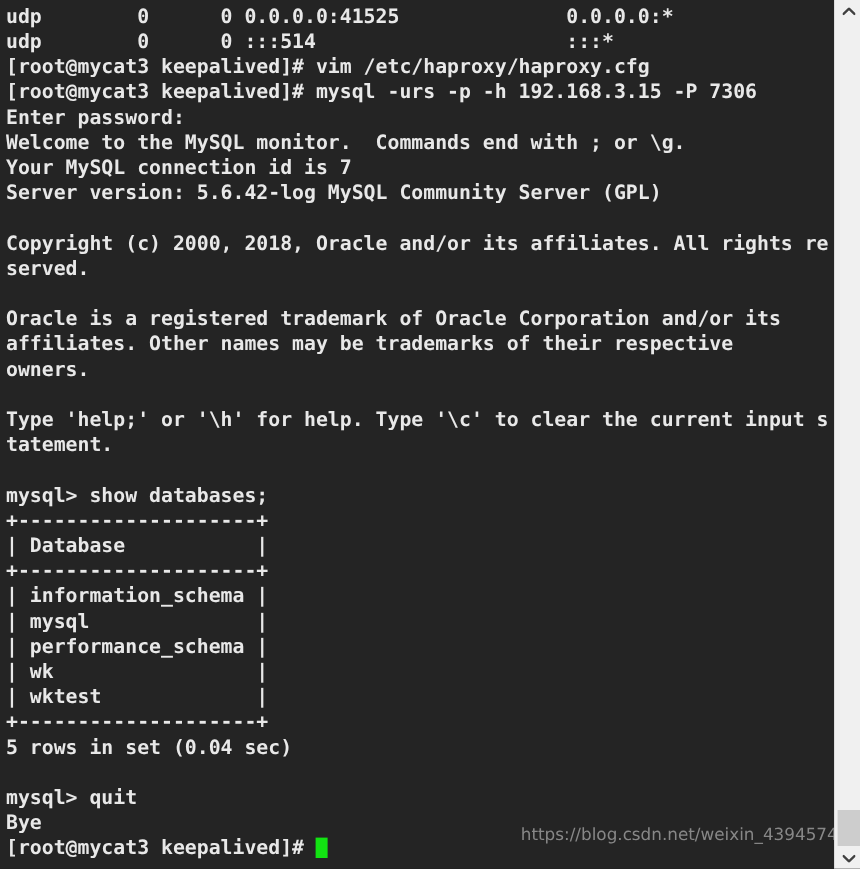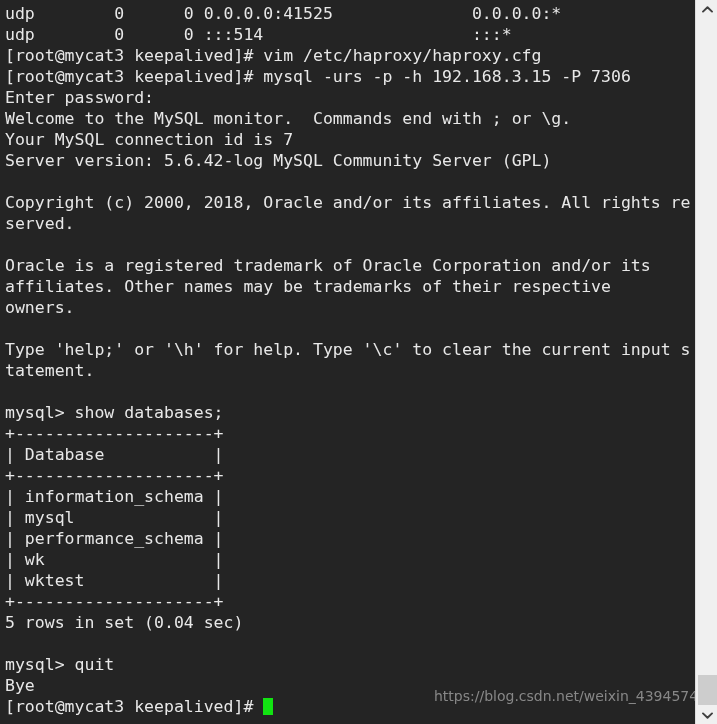--- a/index.html
+++ b/index.html
@@ -37,21 +37,21 @@
 
   #terminal-output {
     margin: 0;
     padding: 3px 0 0 5px;
     font-family: "DejaVu Sans Mono", "Liberation Mono", monospace;
     font-size: 16.5px;
     line-height: 21px;
     letter-spacing: 0px;
     color: #e8e8e8;
     white-space: pre;
-    font-weight: normal;
+    font-weight: bold;
   }
 
   .term-line {
     display: block;
     height: 21px;
     white-space: pre;
     color: #e8e8e8;
   }
 
   .cursor-block {

